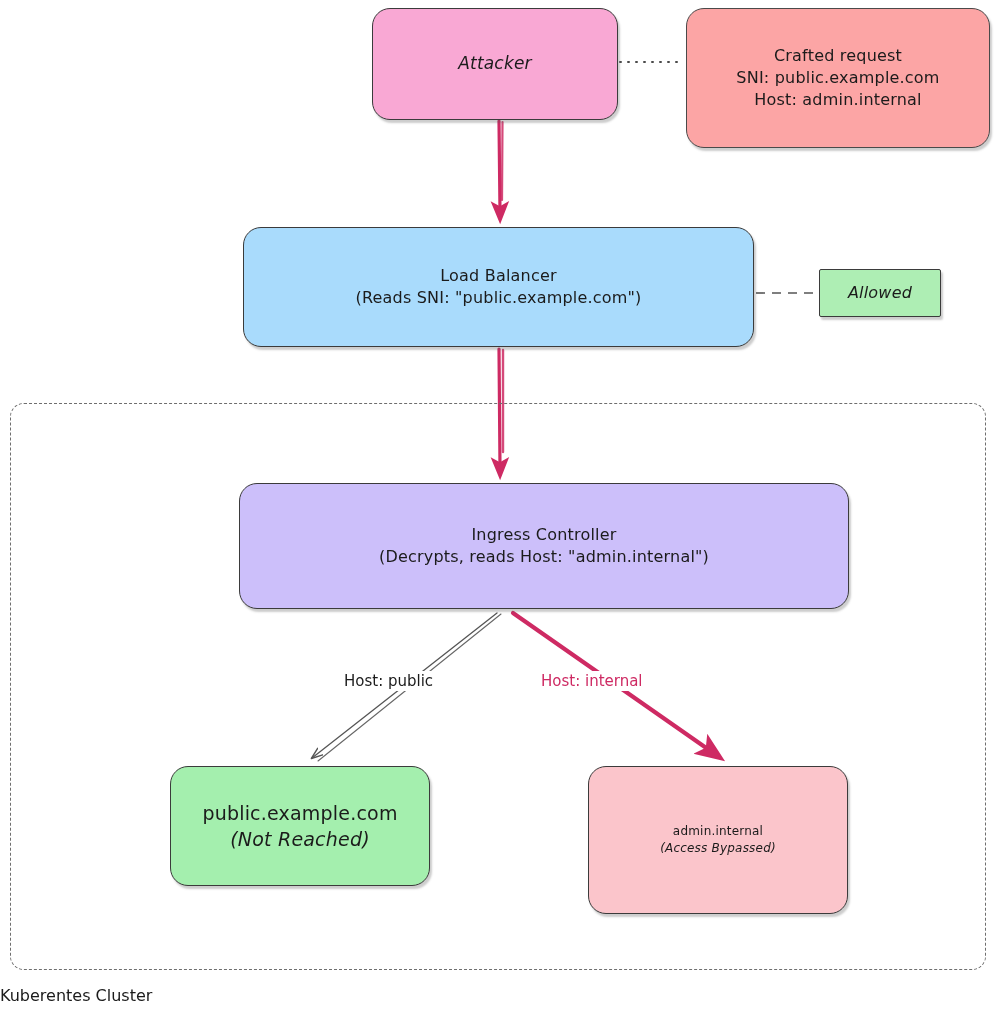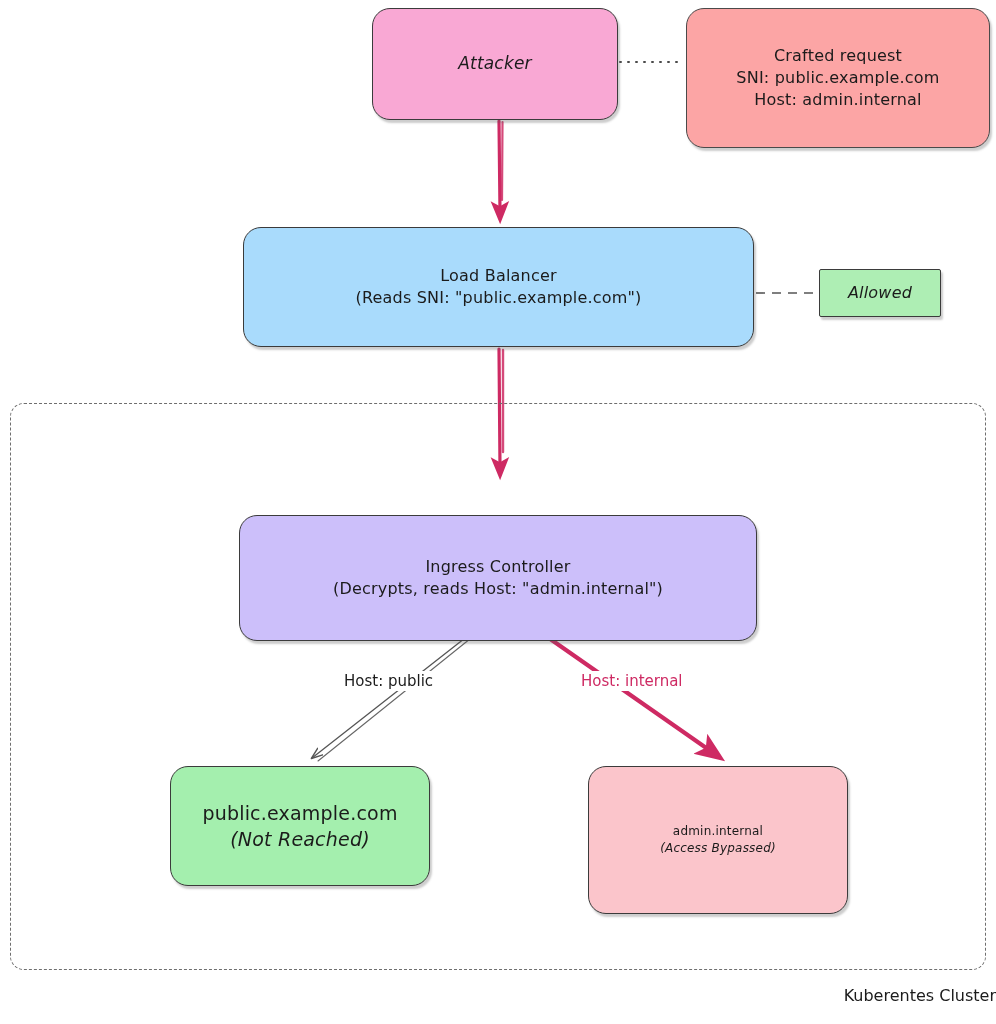--- a/index.html
+++ b/index.html
@@ -67,24 +67,23 @@
     background: #A9DBFC;
     font-size: 16px;
   }
   #node-allowed {
     left: 819px; top: 269px; width: 122px; height: 48px;
     background: #AEEEB4;
     font-size: 16px;
     border-radius: 2px;
   }
   #node-ingress {
-    left: 239px; top: 483px; width: 518px; height: 126px;
+    left: 239px; top: 483px; width: 610px; height: 126px;
     background: #CCBFFA;
     font-size: 16px;
-    margin-top: 32px;
   }
   #node-public {
     left: 170px; top: 766px; width: 260px; height: 120px;
     background: #A4EFAE;
     font-size: 19px;
   }
   #node-admin {
     left: 588px; top: 766px; width: 260px; height: 148px;
     background: #FBC5CB;
     font-size: 12px;
@@ -98,21 +97,21 @@
     width: 976px; height: 567px;
     box-sizing: border-box;
     border: 1.5px dashed #6e6e6e;
     border-radius: 14px;
     background: transparent;
   }
   #cluster-label {
     position: absolute;
     left: 0; top: 986px;
     width: 996px;
-    text-align: right;
+    text-align: left;
     font-size: 16px;
     color: #1b1b1b;
     font-family: "DejaVu Sans", sans-serif;
   }
 
   
   .edge-label {
     position: absolute;
     font-size: 15px;
     font-family: "DejaVu Sans", sans-serif;
@@ -120,21 +119,20 @@
     padding: 1px 3px;
     white-space: nowrap;
   }
   #label-host-public {
     left: 341px; top: 671px;
     color: #1b1b1b;
   }
   #label-host-internal {
     left: 538px; top: 671px;
     color: #CE2A63;
-    margin-left: 40px;
   }
 </style>
 </head>
 <body>
 
 <div id="canvas">
 
   <svg id="edges" viewBox="0 0 996 1024" xmlns="http://www.w3.org/2000/svg">
     <defs>
       <marker id="arrow-crimson" markerWidth="9" markerHeight="9" refX="3.4" refY="3.2" orient="auto" markerUnits="strokeWidth">

